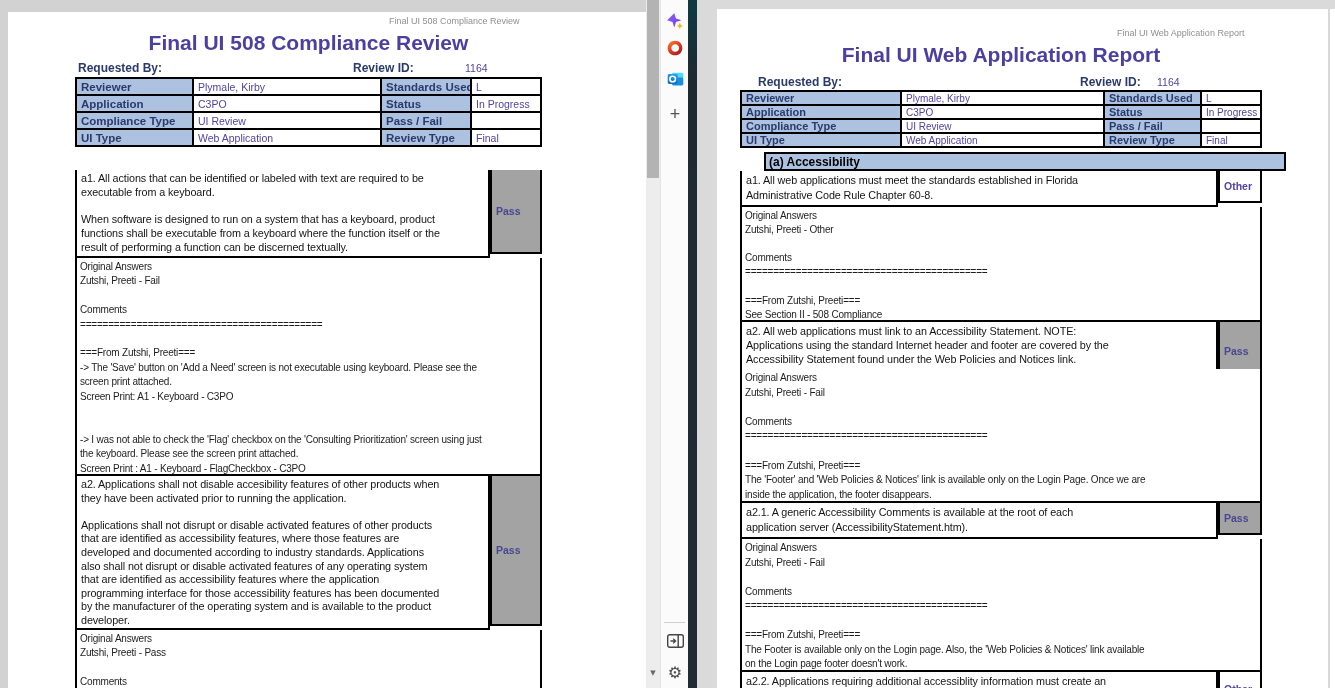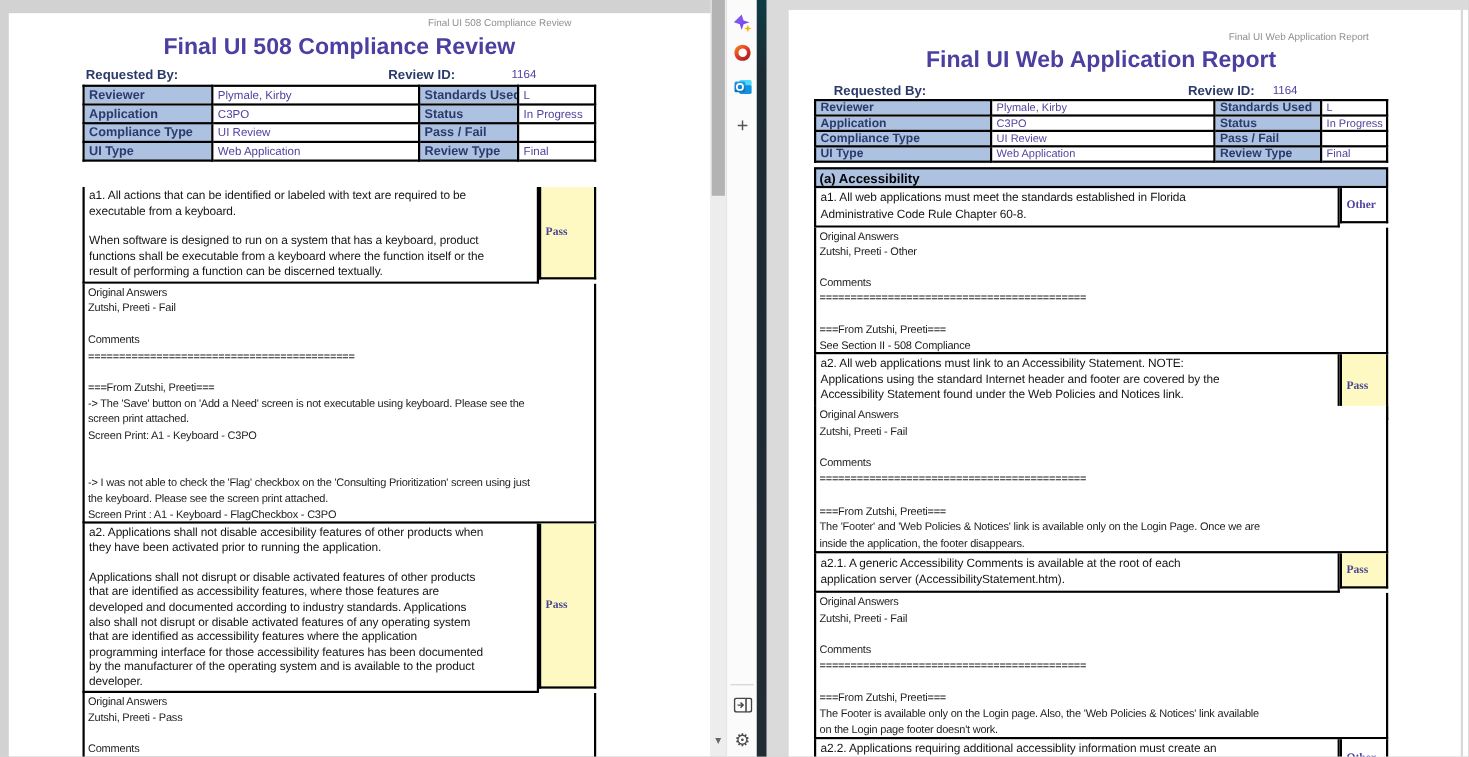--- a/index.html
+++ b/index.html
@@ -34,23 +34,23 @@
   .sect { position:absolute; background:#adc2e0; border:2px solid #000; color:#000;
           font-weight:bold; display:flex; align-items:center; padding-left:3px; overflow:hidden; }
   .sectSerif { font-family:"Liberation Serif", serif; font-size:12.5px; }
   .sectSans  { font-size:12px; }
 
   .block { position:absolute; }
   .lines { white-space:pre; overflow:hidden; }
   .qtext { position:absolute; left:0; top:0; bottom:0; border:2px solid #000; border-top:none;
            padding:2px 0 0 4px; font-size:10.8px; letter-spacing:-0.1px; color:#141414; }
   .qstatus { position:absolute; top:0; bottom:4px; right:0; border:2px solid #000; border-top:none;
-             display:flex; align-items:center; padding-left:4px; overflow:hidden;font-family:Liberation Serif, serif; }
+             display:flex; align-items:center; padding-left:4px; overflow:hidden; }
   .qstatus span { font-size:10.5px; font-weight:bold; }
-  .stGreen { background:#fef9c3; } .stGreen span { color:#4a4691; }
+  .stGreen { background:#a3a3a3; } .stGreen span { color:#4a4691; }
   .stWhite { background:#fff; }    .stWhite span { color:#5244a0; }
   .oa { position:absolute; border:2px solid #000; border-top:none; background:#fff;
         padding:2px 0 4px 3px; font-size:10px; letter-spacing:-0.2px; color:#1d1d1d; }
 
   
   .Lcol { left:75px; width:467px; }
   .Lcol .qtext { right:52px; } .Lcol .qstatus { width:52px; }
   
   .Rcol { left:43px; width:522px; }
   .Rcol .qtext { right:44px; } .Rcol .qstatus { width:44px; }
@@ -270,21 +270,21 @@
     </tr>
     <tr>
       <td class="lab">UI Type</td>
       <td class="val">Web Application</td>
       <td class="lab">Review Type</td>
       <td class="val">Final</td>
     </tr>
   </tbody>
     </table>
 
-  <div class="sect sectSans Rcol" style="top:152px; height:19px;">(a) Accessibility</div>
+  <div class="sect sectSans Rcol" style="top:152px; height:19px;margin-left:24px;">(a) Accessibility</div>
 
   <div class="block Rcol" style="top:171px; height:36px;">
     <div class="qtext lines" style="line-height:15px;">a1. All web applications must meet the standards established in Florida
 Administrative Code Rule Chapter 60-8.</div>
     <div class="qstatus stWhite">
       <span>Other</span>
     </div>
   </div>
 
   <div class="oa lines Rcol" style="top:207px; height:115px; line-height:14.1px;">Original Answers

